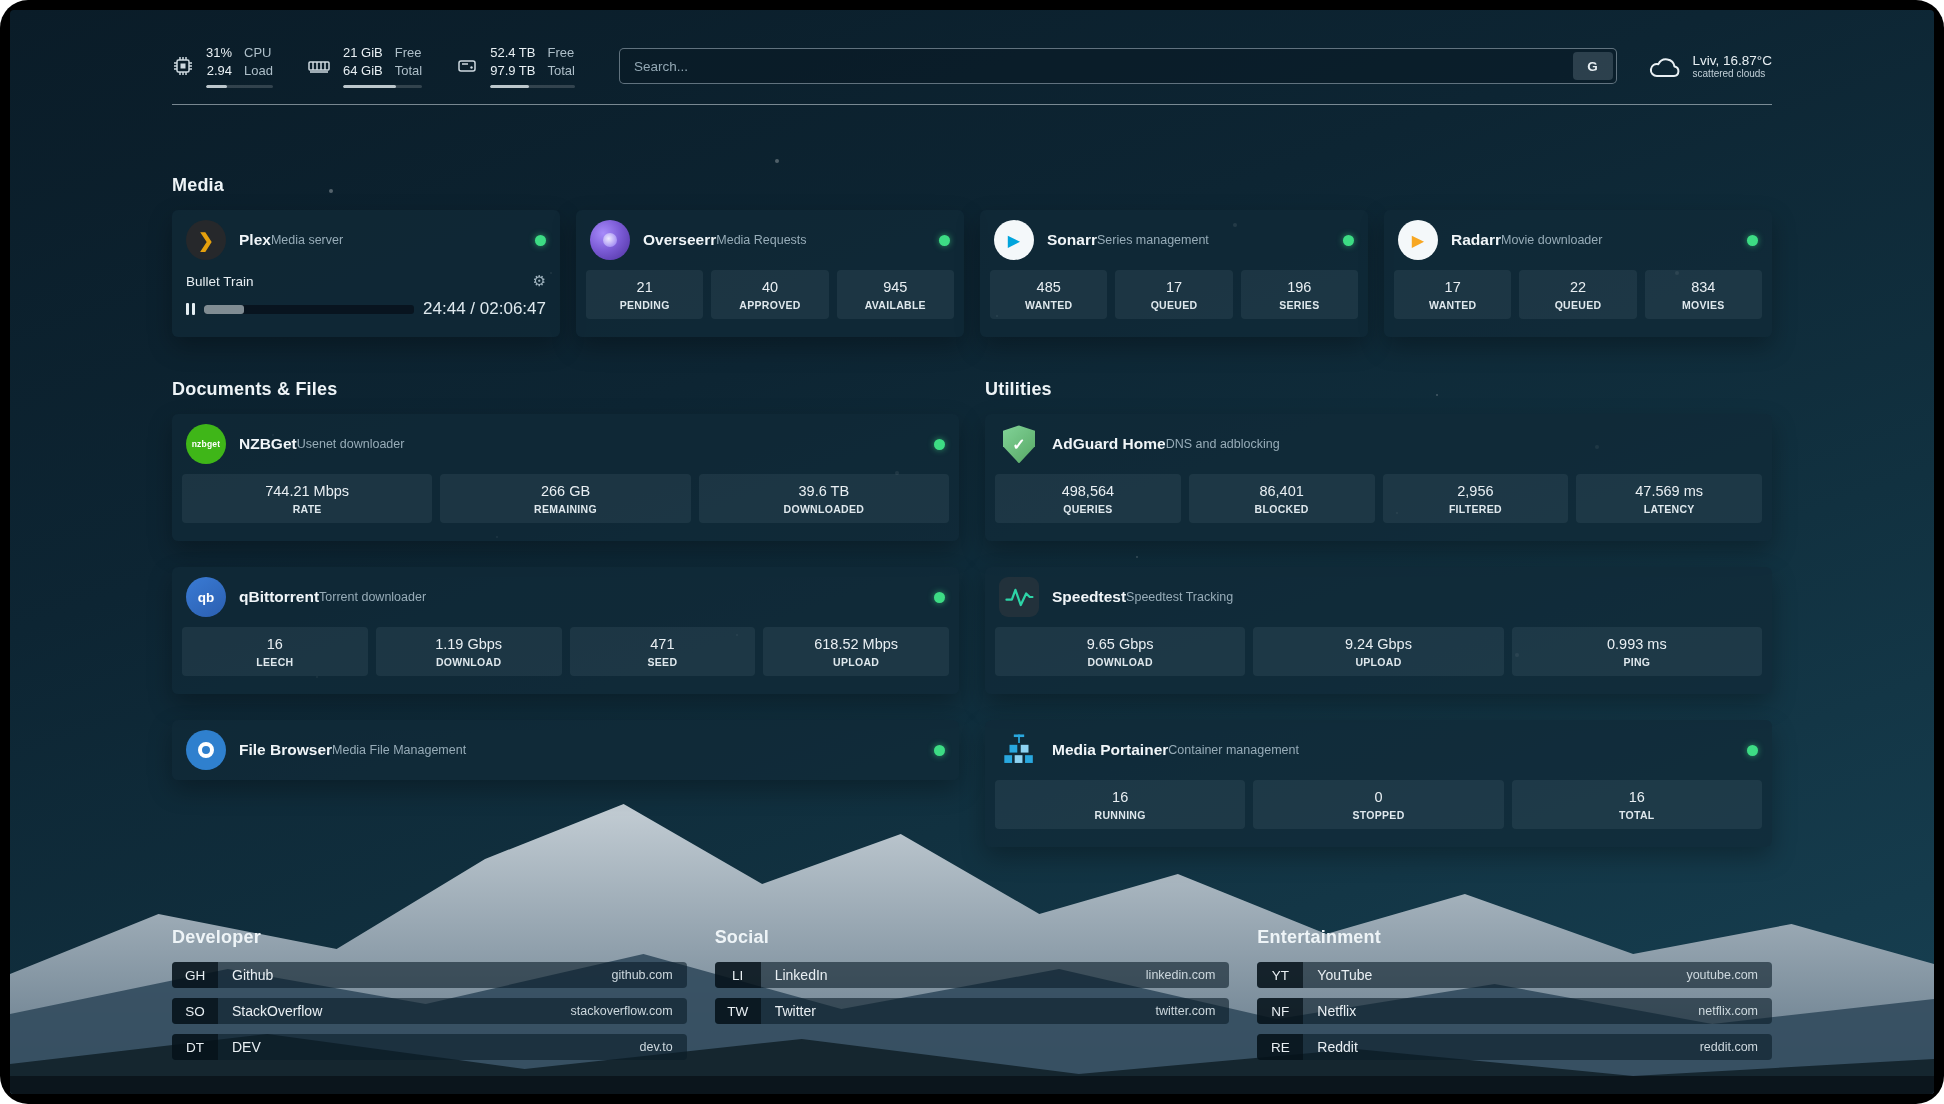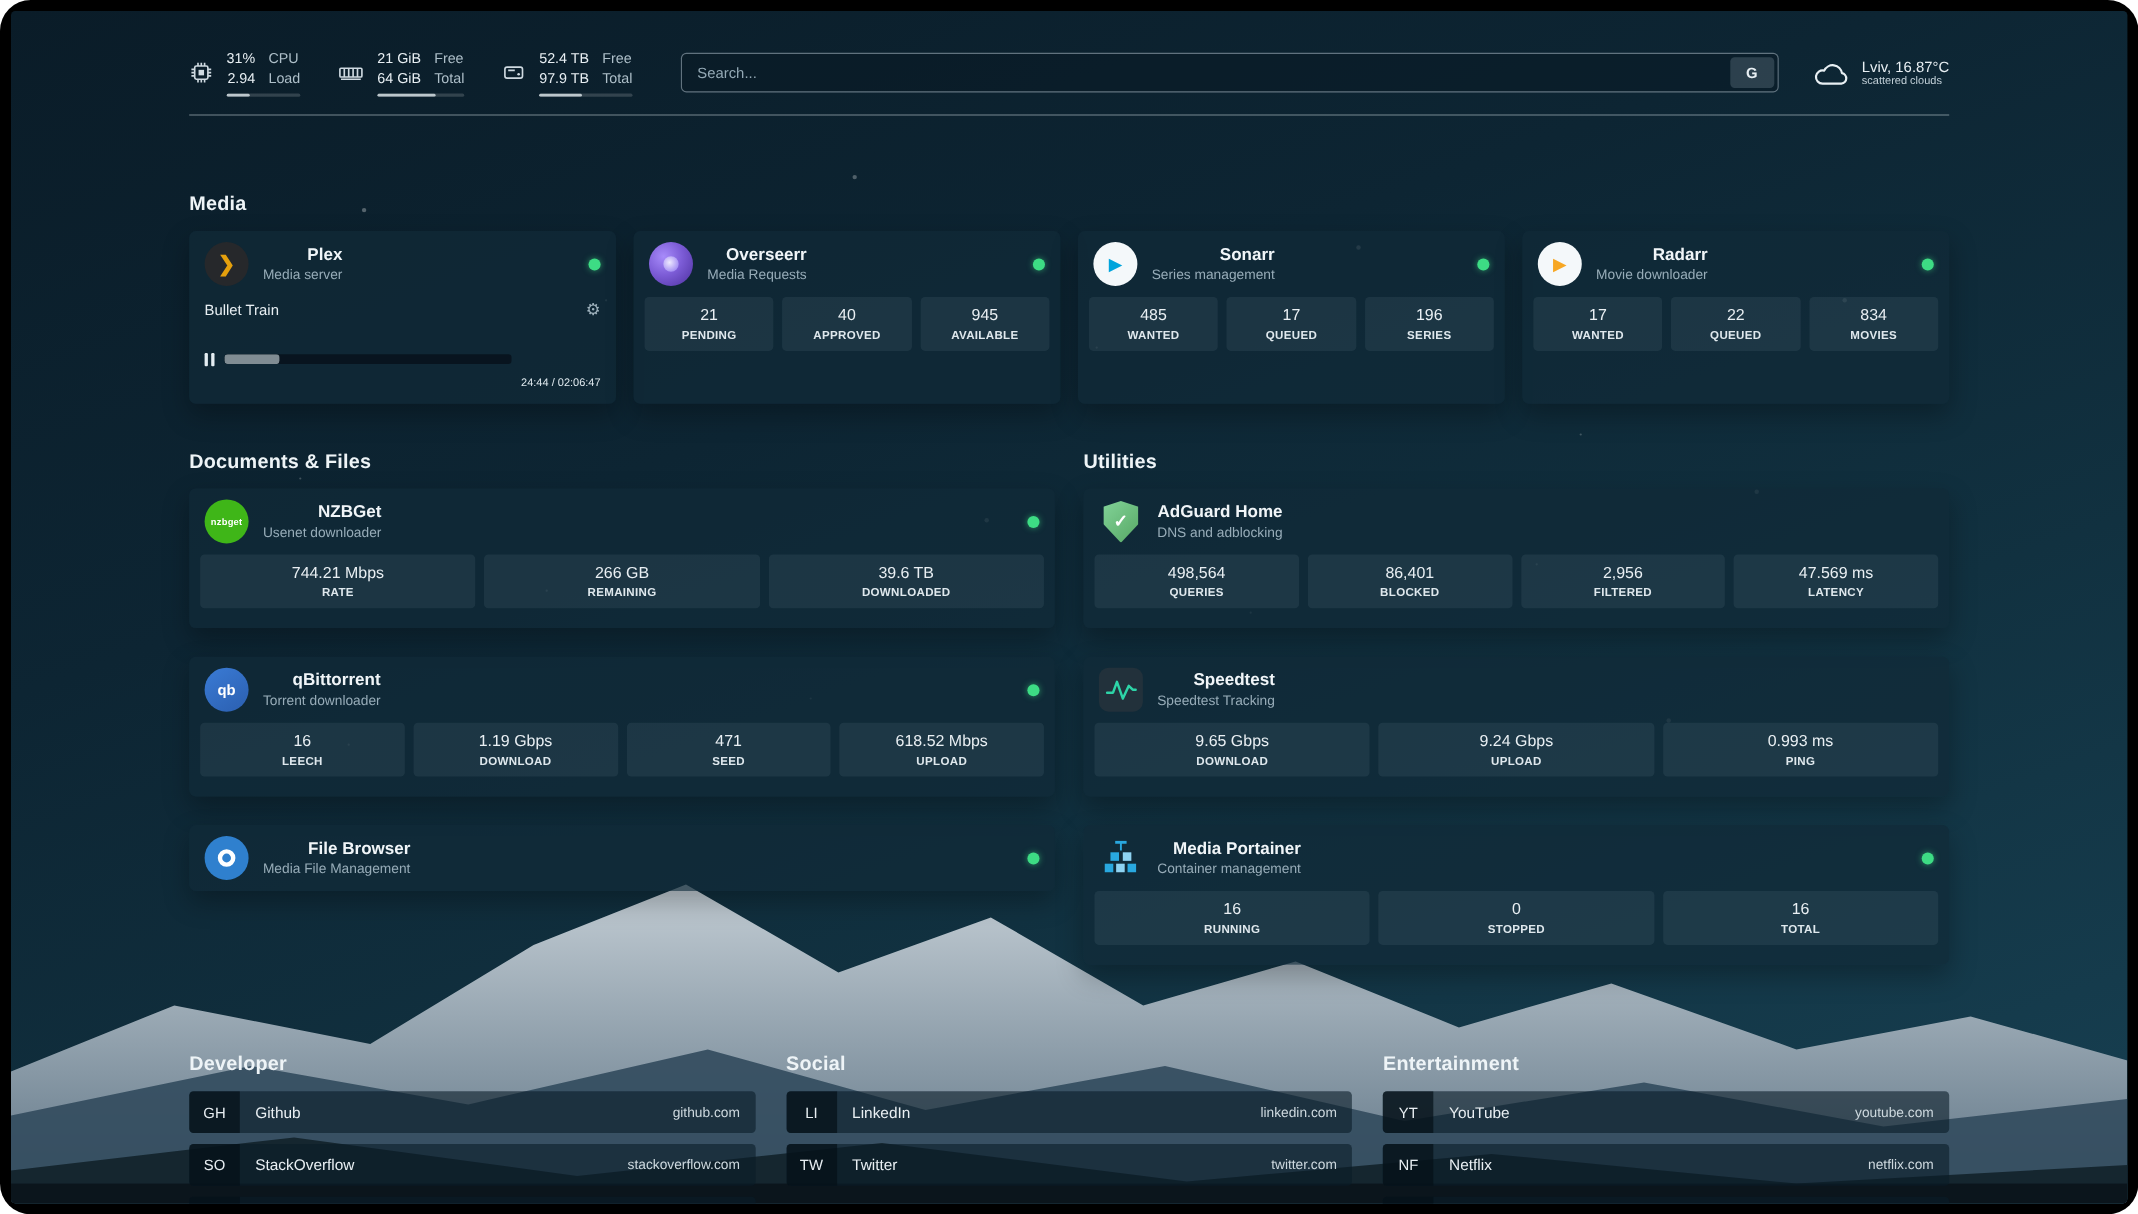--- a/index.html
+++ b/index.html
@@ -70,21 +70,21 @@
 
   .cols { display: grid; grid-template-columns: 1fr 1fr; gap: 0 26px; margin-top: 42px; }
 
   .card {
     background: rgba(16,41,56,.72); border-radius: 6px;
     box-shadow: 0 10px 24px rgba(0,0,0,.28);
     margin-bottom: 26px;
   }
   .media-grid .card { margin-bottom: 0; }
   .chead { display: flex; align-items: center; gap: 13px; padding: 10px 14px; min-height: 58px; cursor: pointer; }
-  .cmeta { display: flex; flex-direction: column; text-align: right; }
+  .cmeta { display: flex; flex-direction: row; }
   .cname { font-size: 15.5px; font-weight: 600; color: #f0f5f8; }
   .cdesc { font-size: 12.5px; color: #97acb8; margin-top: 2px; }
   .dot { margin-left: auto; width: 11px; height: 11px; border-radius: 50%; background: #3ddc84; box-shadow: 0 0 6px rgba(61,220,132,.6); }
 
   .stats { display: flex; gap: 8px; padding: 0 10px 18px; }
   .stat { flex: 1; background: rgba(190,215,230,.08); border-radius: 4px; text-align: center; padding: 9px 4px 8px; }
   .sv { font-size: 14.5px; color: #e9eff3; }
   .sl { font-size: 10.5px; font-weight: 700; color: #dfe8ed; margin-top: 4px; letter-spacing: .3px; }
 
   
@@ -116,26 +116,26 @@
 
   
   .plex-media { display: flex; align-items: center; padding: 2px 14px 0; }
   .plex-title { font-size: 13.5px; color: #e7eef2; }
   .gear { margin-left: auto; color: #9fb2bd; font-size: 15px; cursor: pointer; }
   .plex-progress { display: flex; align-items: center; gap: 9px; padding: 9px 14px 13px; }
   .pause { display: inline-flex; gap: 3px; cursor: pointer; }
   .pause i { width: 3px; height: 12px; background: #e4edf2; border-radius: 1px; }
   .ptrack { flex: 1; height: 9px; background: rgba(7,18,27,.85); border-radius: 3px; overflow: hidden; }
   .pfill { height: 100%; background: rgba(228,238,243,.55); border-radius: 3px; }
-  .ptime { font-size: 10px; color: #dfe9ee; white-space: nowrap; margin-top: 44px; }
+  .ptime { font-size: 17px; color: #dfe9ee; white-space: nowrap; }
 
   
   .bm-grid { display: grid; grid-template-columns: 1fr 1fr 1fr; gap: 0 28px; margin-top: 54px; }
   .bm-row {
-    display: flex; align-items: center; height: 38px; margin-bottom: 10px;
+    display: flex; align-items: center; height: 26px; margin-bottom: 10px;
     background: rgba(10,28,40,.6); border-radius: 4px; overflow: hidden; cursor: pointer;
   }
   .bm-abbr {
     width: 46px; align-self: stretch; display: flex; align-items: center; justify-content: center;
     background: rgba(4,15,23,.7); color: #e8eef2; font-size: 13.5px; flex: none;
   }
   .bm-name { padding-left: 14px; font-size: 14px; color: #e9eff3; }
   .bm-url { margin-left: auto; padding-right: 14px; font-size: 12.5px; color: #cdd8de; }
 
   svg { display: block; }

